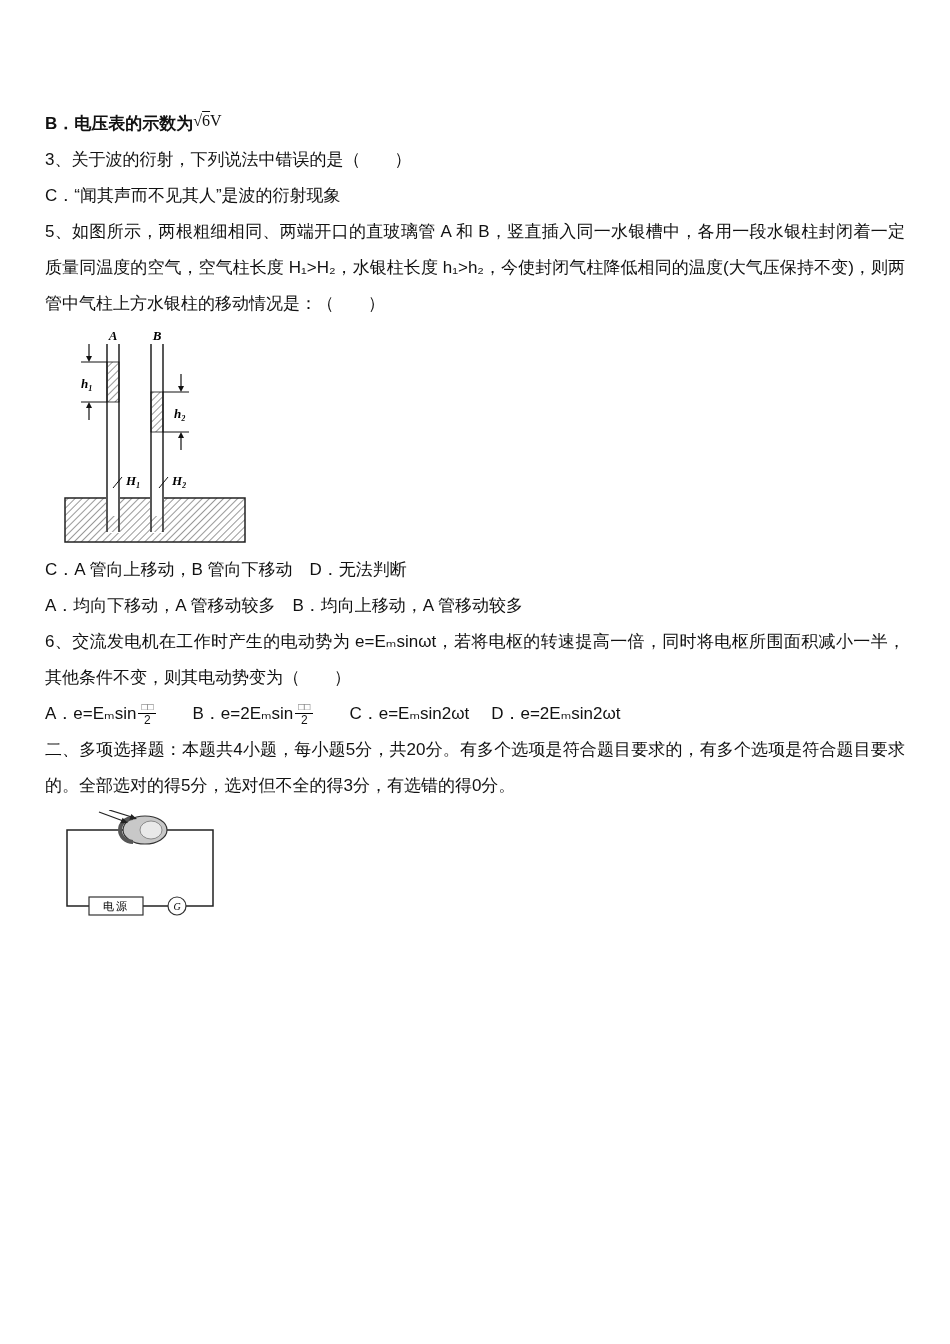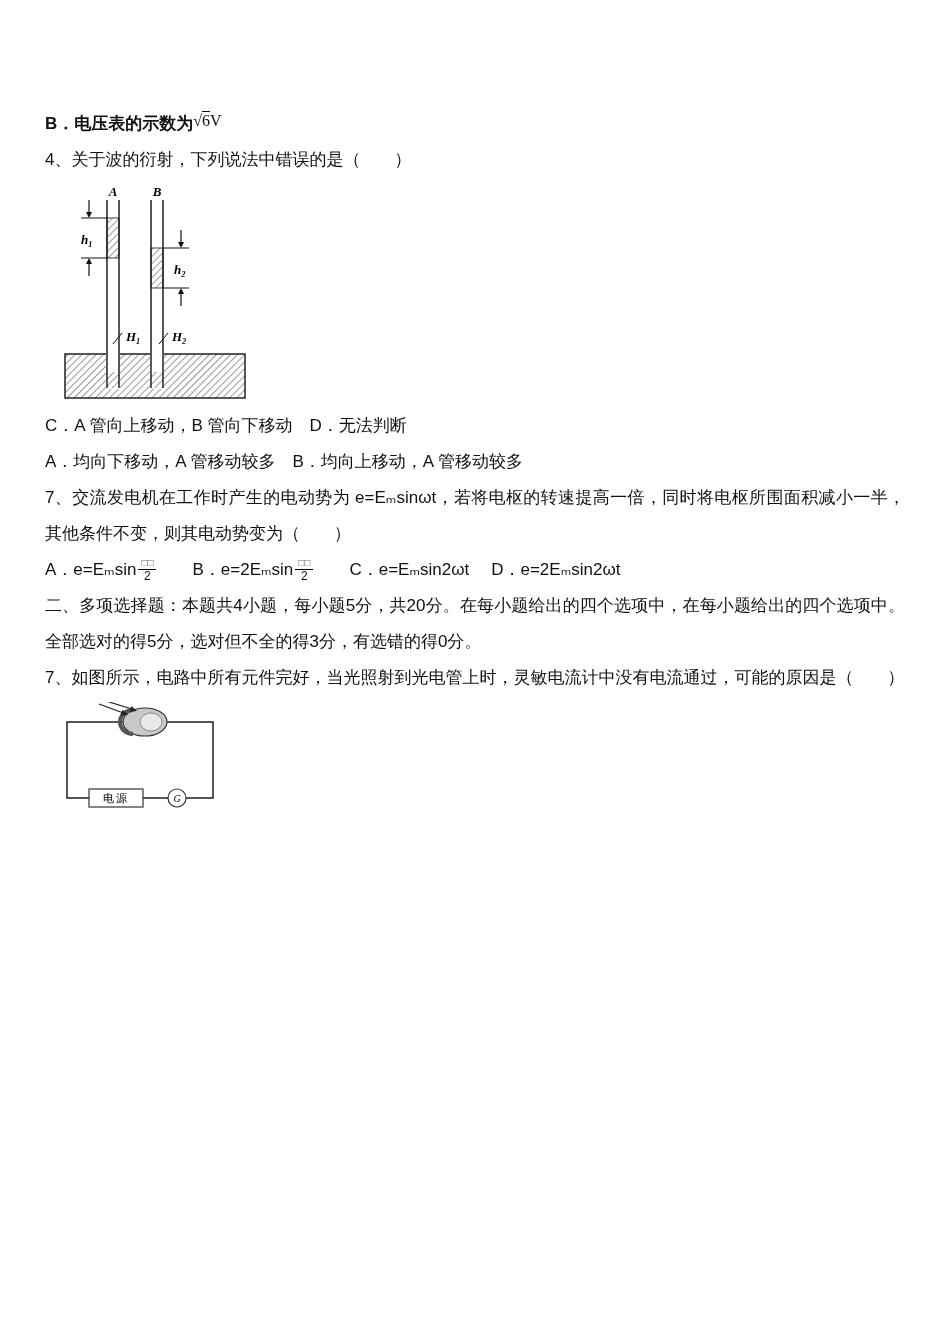--- a/index.html
+++ b/index.html
@@ -59,22 +59,24 @@
   }
 </style>
 </head>
 <body>
 
 <div class="page">
 
   <p class="ln b mb-extra nojust"><span>B．电压表的示数为</span><span class="sqrt"><span>√</span><span class="rad">6</span><span>V</span></span></p>
 
 
-  <p class="ln nojust">4、关于波的衍射，下列说法中错误的是（　　）</p>
+  <p class="ln nojust">3、关于波的衍射，下列说法中错误的是（　　）</p>
+  <p class="ln nojust">C．“闻其声而不见其人”是波的衍射现象</p>
 
+  <p class="ln">5、如图所示，两根粗细相同、两端开口的直玻璃管 A 和 B，竖直插入同一水银槽中，各用一段水银柱封闭着一定质量同温度的空气，空气柱长度 H₁&gt;H₂，水银柱长度 h₁&gt;h₂，今使封闭气柱降低相同的温度(大气压保持不变)，则两管中气柱上方水银柱的移动情况是：（　　）</p>
 
   <svg class="fig fig-q5" width="192" height="218" viewBox="0 0 192 218">
     <defs>
       <pattern id="hatch1" width="5" height="5" patternUnits="userSpaceOnUse" patternTransform="rotate(45)">
         <line x1="0" y1="0" x2="0" y2="5" stroke="#444" stroke-width="1.1"></line>
       </pattern>
     </defs>
 
     <rect x="6" y="168" width="180" height="44" fill="url(#hatch1)" stroke="#222" stroke-width="1.5"></rect>
 
@@ -117,29 +119,28 @@
     <line x1="100" y1="158" x2="109" y2="147" stroke="#111" stroke-width="1"></line>
     <text x="113" y="155" font-size="13" font-style="italic" font-weight="bold">H₂</text>
 
     <text x="54" y="10" font-size="13" font-style="italic" font-weight="bold" text-anchor="middle">A</text>
     <text x="98" y="10" font-size="13" font-style="italic" font-weight="bold" text-anchor="middle">B</text>
   </svg>
 
   <p class="ln nojust">C．A 管向上移动，B 管向下移动　D．无法判断</p>
   <p class="ln nojust">A．均向下移动，A 管移动较多　B．均向上移动，A 管移动较多</p>
 
-  <p class="ln">7、交流发电机在工作时产生的电动势为 e=Eₘsinωt，若将电枢的转速提高一倍，同时将电枢所围面积减小一半，其他条件不变，则其电动势变为（　　）</p>
+  <p class="ln">6、交流发电机在工作时产生的电动势为 e=Eₘsinωt，若将电枢的转速提高一倍，同时将电枢所围面积减小一半，其他条件不变，则其电动势变为（　　）</p>
 
   <p class="ln nojust opt-gap">
     <span><span>A．e=Eₘsin</span><span class="frac"><span class="num">□□</span><span class="den">2</span></span></span><span class="opt-sep"></span><span><span>B．e=2Eₘsin</span><span class="frac"><span class="num">□□</span><span class="den">2</span></span></span><span class="opt-sep"></span><span>C．e=Eₘsin2ωt</span><span class="opt-sep-sm"></span><span>D．e=2Eₘsin2ωt</span>
   </p>
 
-  <p class="ln sec-gap">二、多项选择题：本题共4小题，每小题5分，共20分。在每小题给出的四个选项中，在每小题给出的四个选项中。全部选对的得5分，选对但不全的得3分，有选错的得0分。</p>
+  <p class="ln sec-gap">二、多项选择题：本题共4小题，每小题5分，共20分。有多个选项是符合题目要求的，有多个选项是符合题目要求的。全部选对的得5分，选对但不全的得3分，有选错的得0分。</p>
 
-  <p class="ln nojust">7、如图所示，电路中所有元件完好，当光照射到光电管上时，灵敏电流计中没有电流通过，可能的原因是（　　）</p>
 
   <svg class="fig fig-q7" width="178" height="112" viewBox="0 0 178 112">
 
     <path d="M70,20 L14,20 L14,96 L160,96 L160,20 L114,20" fill="none" stroke="#222" stroke-width="1.5"></path>
 
     <ellipse cx="92" cy="20" rx="22" ry="14" fill="#c8c8c8" stroke="#333" stroke-width="1.2"></ellipse>
     <path d="M80,8 A13,12 0 0 0 80,32" fill="none" stroke="#555" stroke-width="4"></path>
     <ellipse cx="98" cy="20" rx="11" ry="9" fill="#e9e9e9" stroke="#777" stroke-width="0.8"></ellipse>
 
     <line x1="46" y1="2" x2="73" y2="12" stroke="#222" stroke-width="1.3"></line>

